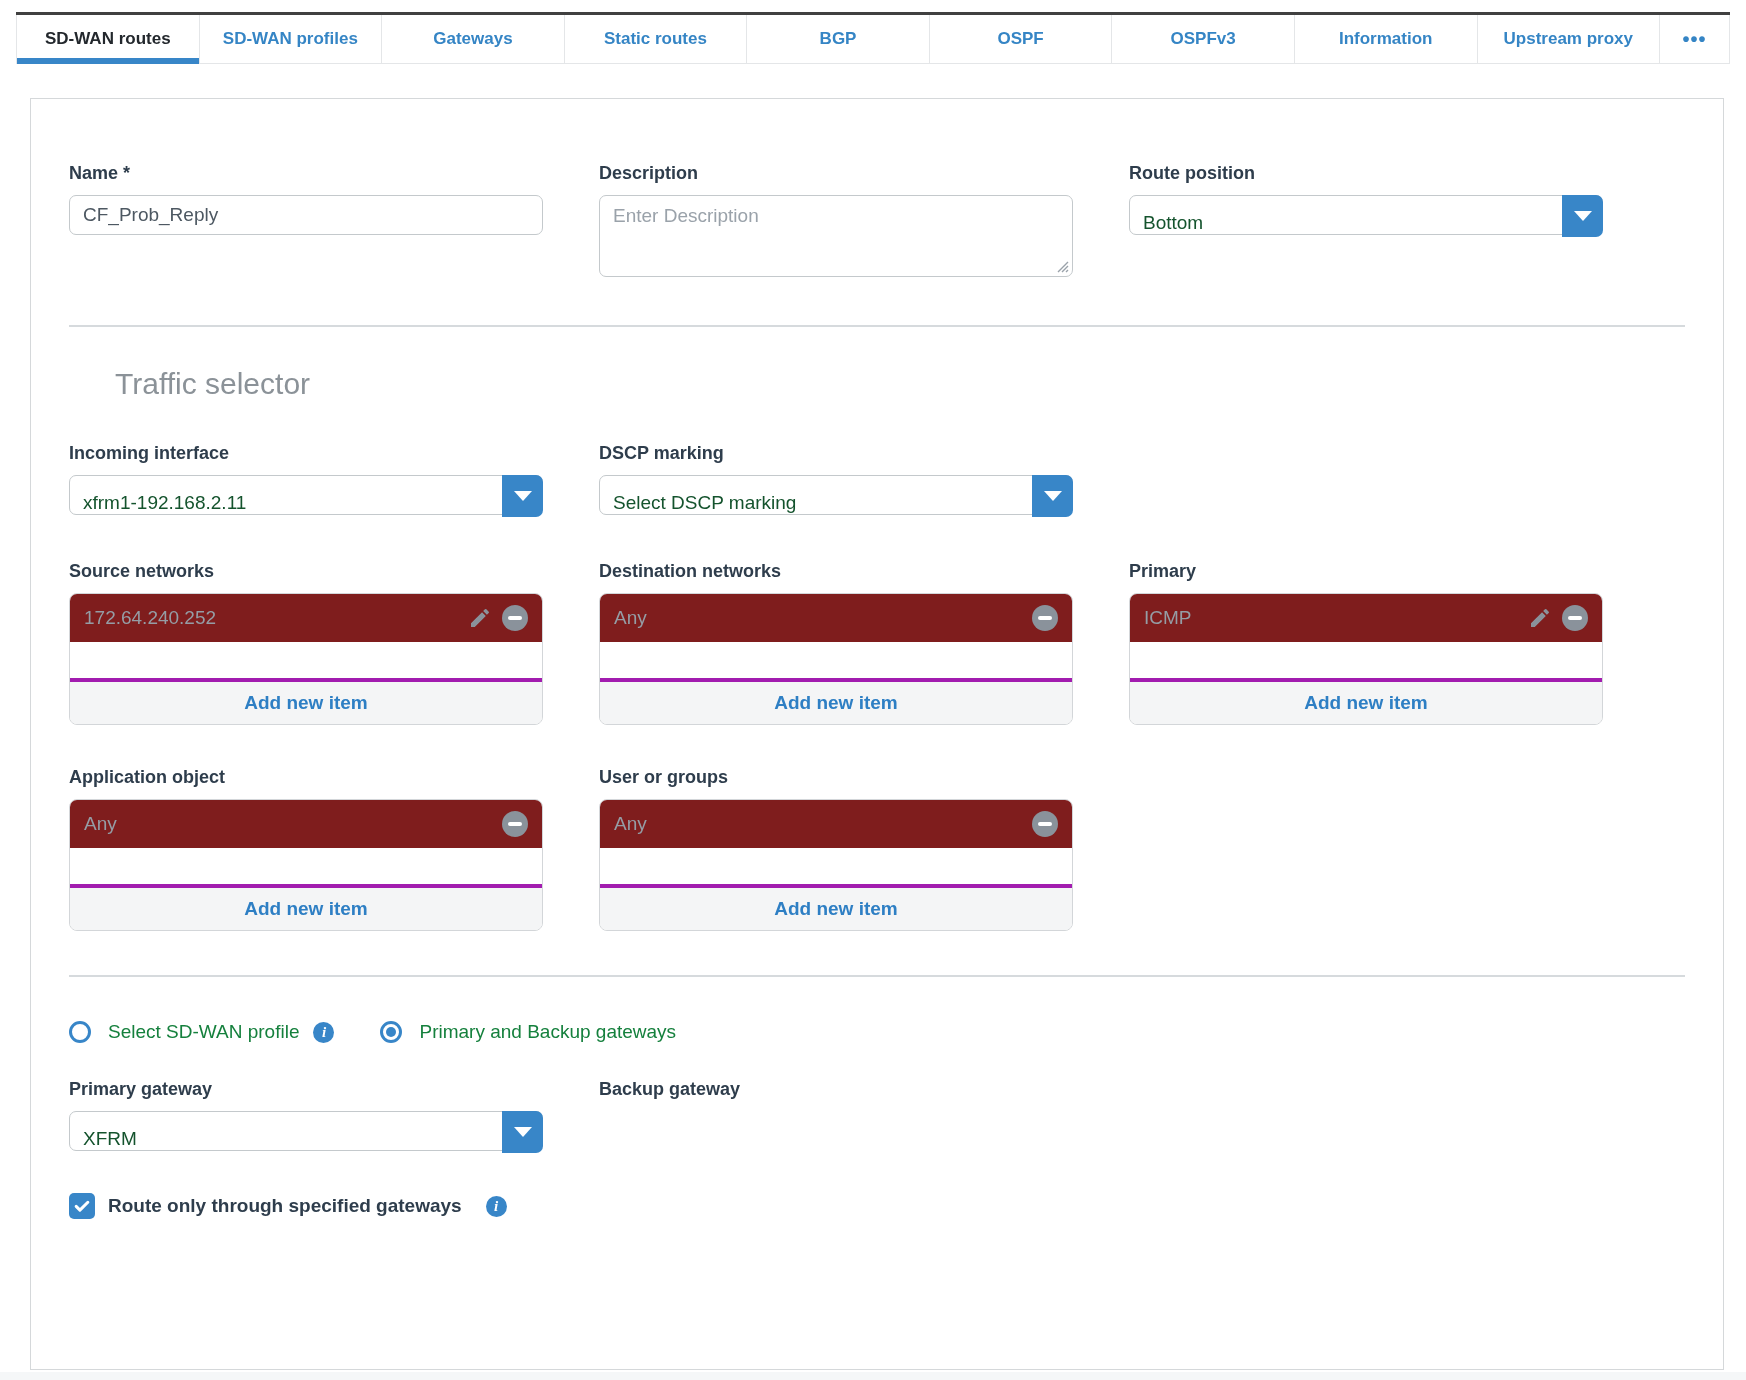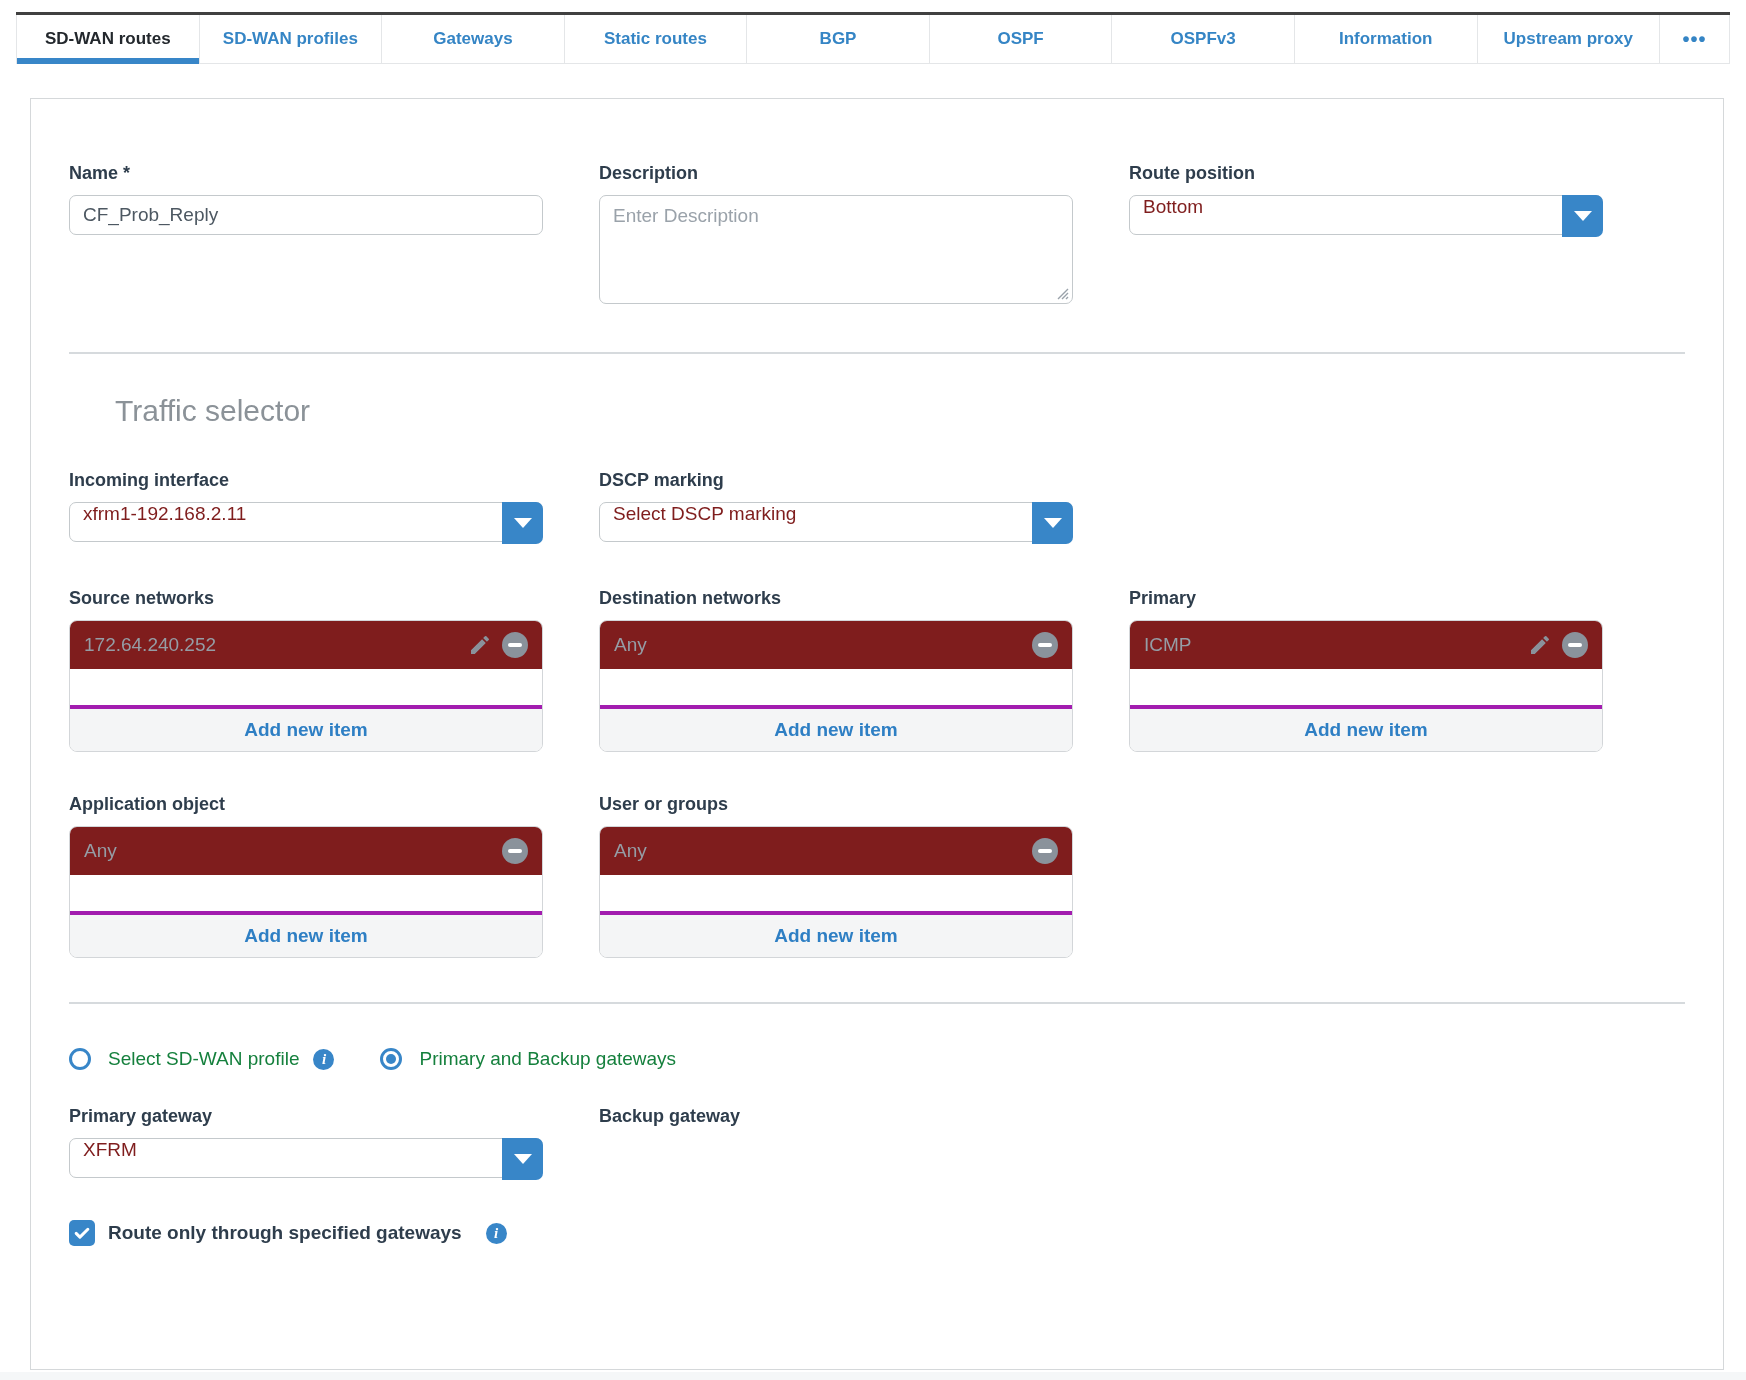--- a/index.html
+++ b/index.html
@@ -28,30 +28,30 @@
   .flabel { font-size:18px; font-weight:700; color:#2e3d4c; margin-bottom:11px; }
   .flabel .req { margin-left:5px; }
 
   .row-top { margin-top:64px; }
 
   input.text { width:474px; height:40px; border:1px solid #c4c9cc; border-radius:7px;
     padding:5px 13px; font-size:19px; color:#4d5862; background:#fff; outline:none;
     font-family:"Liberation Sans", sans-serif; }
 
   .ta-wrap { position:relative; width:474px; }
-  textarea.ta { width:474px; height:109px; border:1px solid #c4c9cc; border-radius:7px;
+  textarea.ta { width:474px; height:82px; border:1px solid #c4c9cc; border-radius:7px;
     padding:9px 13px; font-size:19px; color:#4d5862; resize:none; outline:none;
     font-family:"Liberation Sans", sans-serif; }
   textarea.ta::placeholder { color:#9aa2aa; }
   .ta-grip { position:absolute; right:4px; bottom:8px; width:16px; height:16px; }
 
   
   .select { position:relative; width:474px; height:40px; border:1px solid #c4c9cc;
-    border-radius:7px; background:#fff; display:flex; align-items:flex-start;
-    padding:0 52px 0 13px; font-size:19px; color:#7f1d1d; cursor:pointer; }
+    border-radius:7px; background:#fff; display:flex; align-items:flex-end;
+    padding:0 52px 0 13px; font-size:19px; color:#14532d; cursor:pointer; }
   .select .caret-btn { position:absolute; top:-1px; right:-1px; width:41px; height:42px;
     background:#3886c8; border-radius:0 7px 7px 0; display:flex; align-items:center;
     justify-content:center; }
   .caret-btn::before { content:""; width:0; height:0; border-left:9px solid transparent;
     border-right:9px solid transparent; border-top:10px solid #ffffff; }
 
   hr.divider { border:0; border-top:2px solid #d6dadd; margin:44px 0 0 0; }
 
   h2.section { margin-top:40px; font-size:30px; font-weight:400; color:#8b9298;margin-left:46px; }
 

